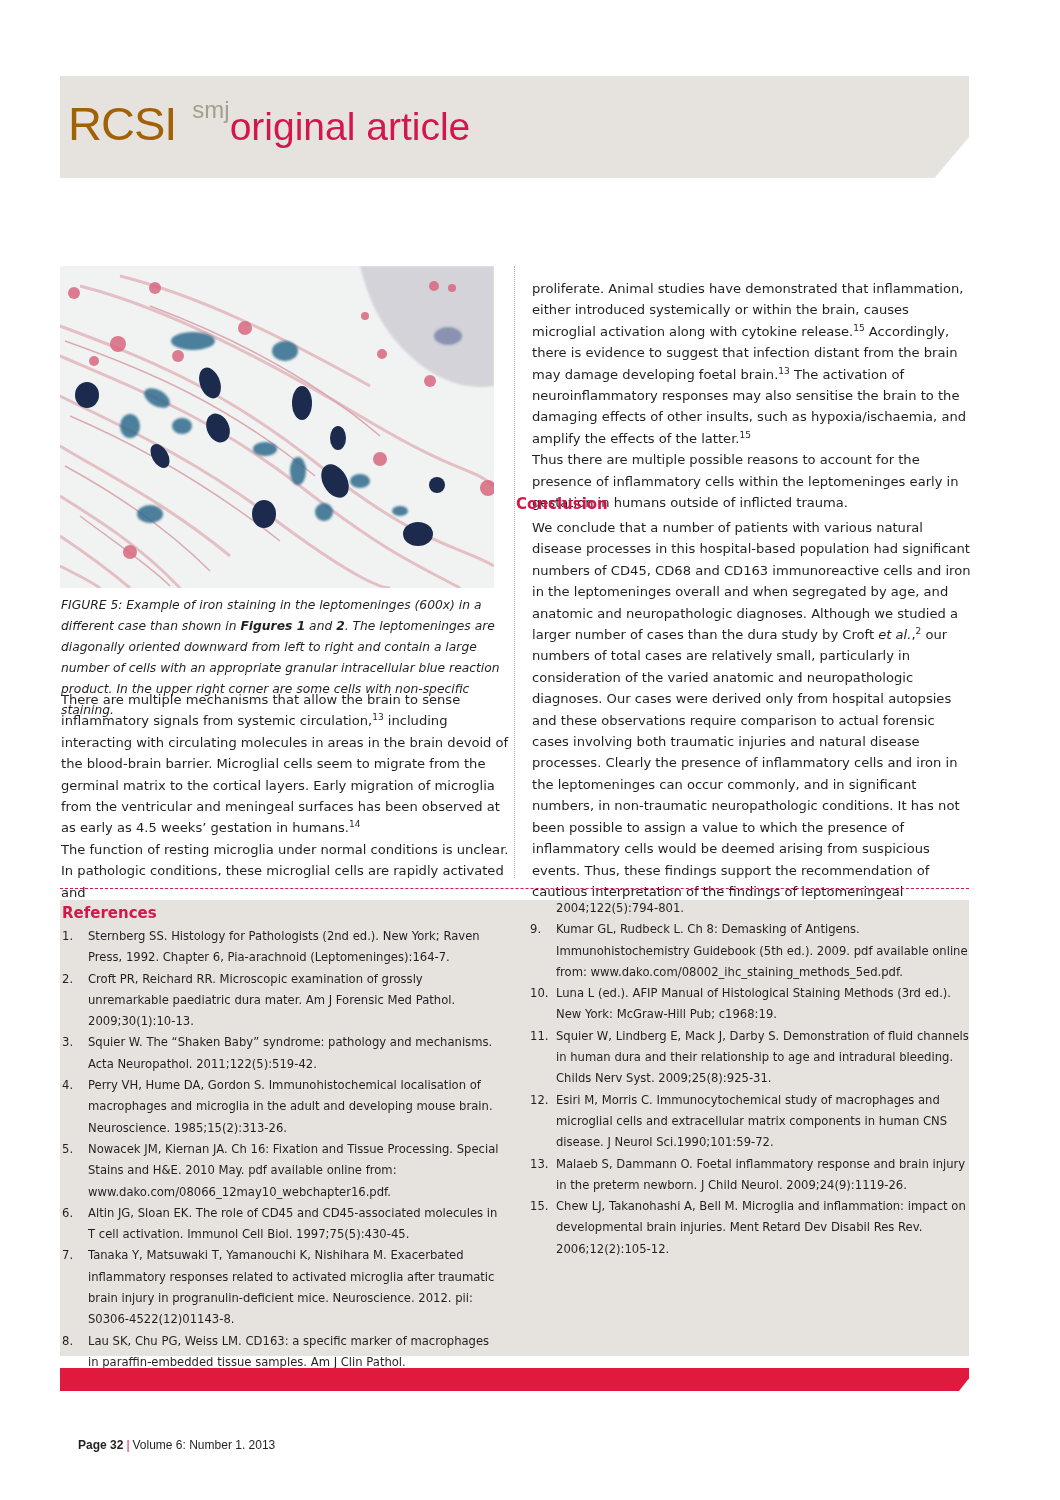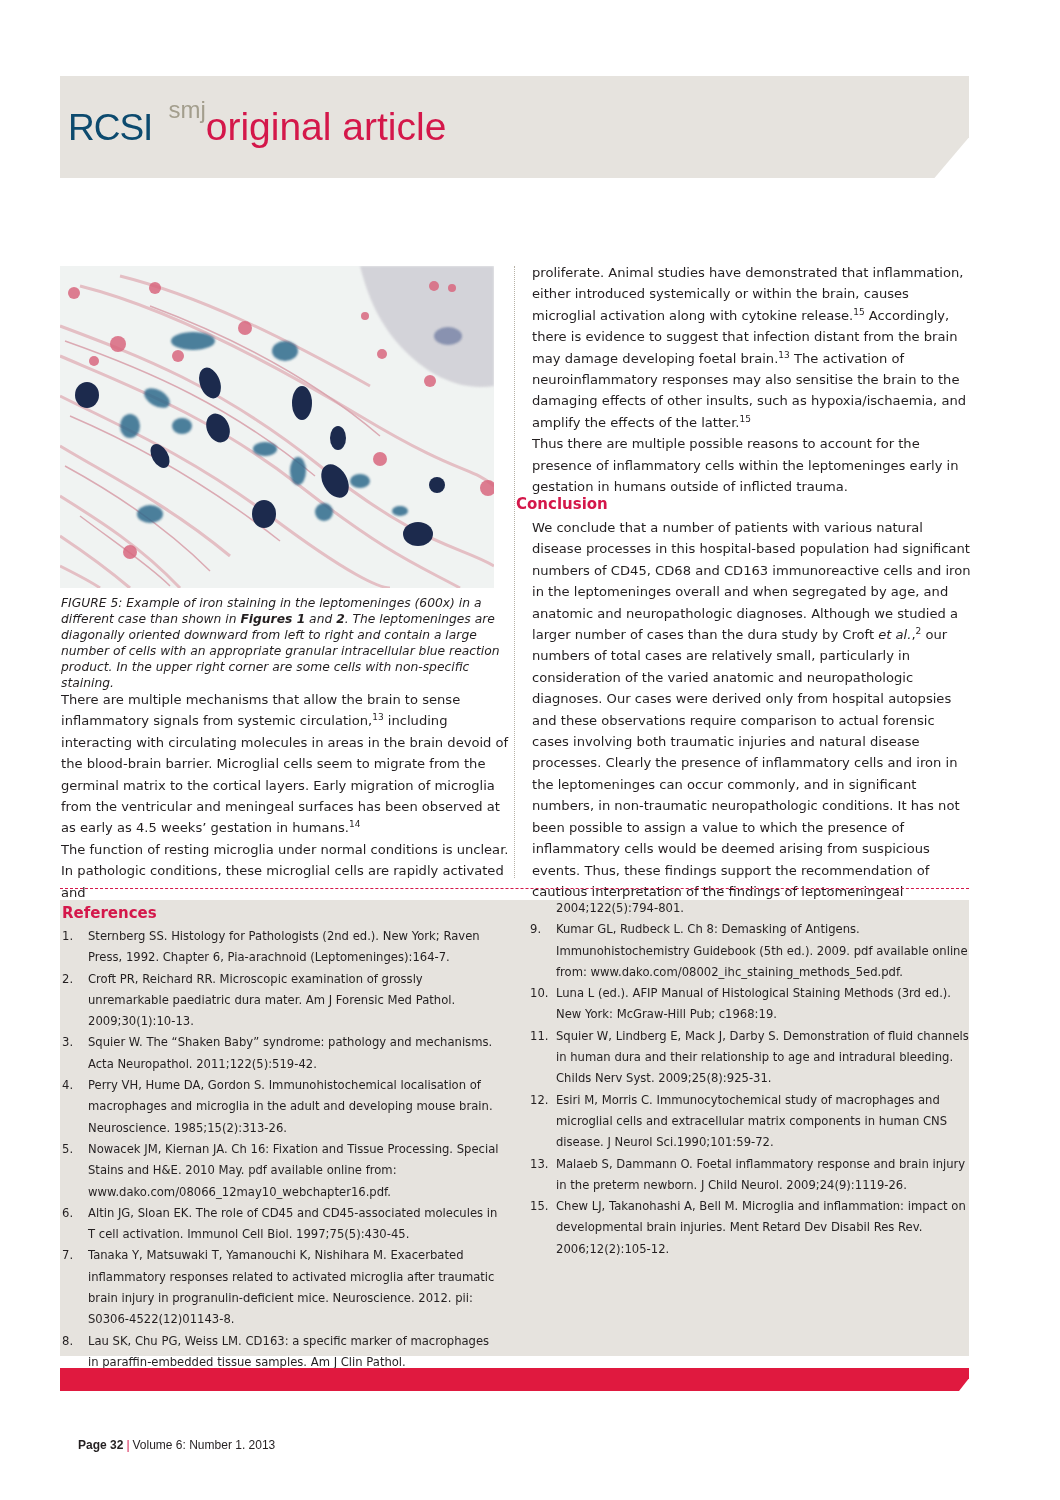--- a/index.html
+++ b/index.html
@@ -1,33 +1,33 @@
 <!DOCTYPE html>
 <html><head>
 <meta charset="utf-8">
 <style>
   html, body { margin:0; padding:0; }
   body { width:1060px; height:1500px; background:#ffffff; position:relative; overflow:hidden;
          font-family:"DejaVu Sans", "Liberation Sans", sans-serif; color:#231f20; }
   .header { position:absolute; left:60px; top:76px; width:909px; height:102px; background:#e6e3de;
             clip-path:polygon(0 0, 100% 0, 100% 60%, 96.2% 100%, 0 100%); }
   .brand { position:absolute; left:68px; top:96px; font-family:"Liberation Sans", sans-serif; white-space:nowrap; }
-  .brand .rcsi { font-size:37px; color:#0c4a6e; letter-spacing:-1px; }
+  .brand .rcsi { font-size:47px; color:#a16207; letter-spacing:-1px; }
   .brand .smj { font-size:24px; color:#a39e8d; vertical-align:22px; margin-left:16px; }
   .brand .orig { font-size:39px; color:#d4174a; margin-left:0; }
 
   .figure { position:absolute; left:60px; top:266px; width:434px; height:322px; overflow:hidden; background:#eef1f0; }
-  .caption { position:absolute; left:61px; top:595px; width:448px; font-size:12.3px; line-height:16px;
+  .caption { position:absolute; left:61px; top:595px; width:448px; font-size:12.3px; line-height:21px;
              font-style:italic; color:#231f20; font-family:"DejaVu Sans", sans-serif; }
   .caption b { font-weight:bold; }
 
   .body { font-size:13.1px; line-height:21.4px; color:#231f20; }
   .body sup { font-size:9px; line-height:0; }
   .col-left-text { position:absolute; left:61px; top:689px; width:452px; }
-  .col-right-top { position:absolute; left:532px; top:262px; width:440px; }
+  .col-right-top { position:absolute; left:532px; top:278px; width:440px; }
   .col-right-bot { position:absolute; left:532px; top:517px; width:440px; }
   .section-head { position:absolute; left:516px; top:495px; font-size:15px; font-weight:bold; color:#d4174a; }
   .vdivider { position:absolute; left:514px; top:266px; height:612px; border-left:1.5px dotted #b7b2a6; }
   .hdivider { position:absolute; left:60px; top:888px; width:909px; border-top:1.5px dashed #d4174a; }
 
   .refs { position:absolute; left:60px; top:900px; width:909px; height:456px; background:#e6e3de; }
   .refs-title { position:absolute; left:62px; top:904px; font-size:15px; font-weight:bold; color:#d4174a; }
   .ref-col { position:absolute; font-size:11.6px; line-height:21.3px; color:#231f20; }
   .ref-col-left { left:62px; top:926px; width:440px; }
   .ref-col-right { left:530px; top:882px; width:440px;margin-top:16px; }

